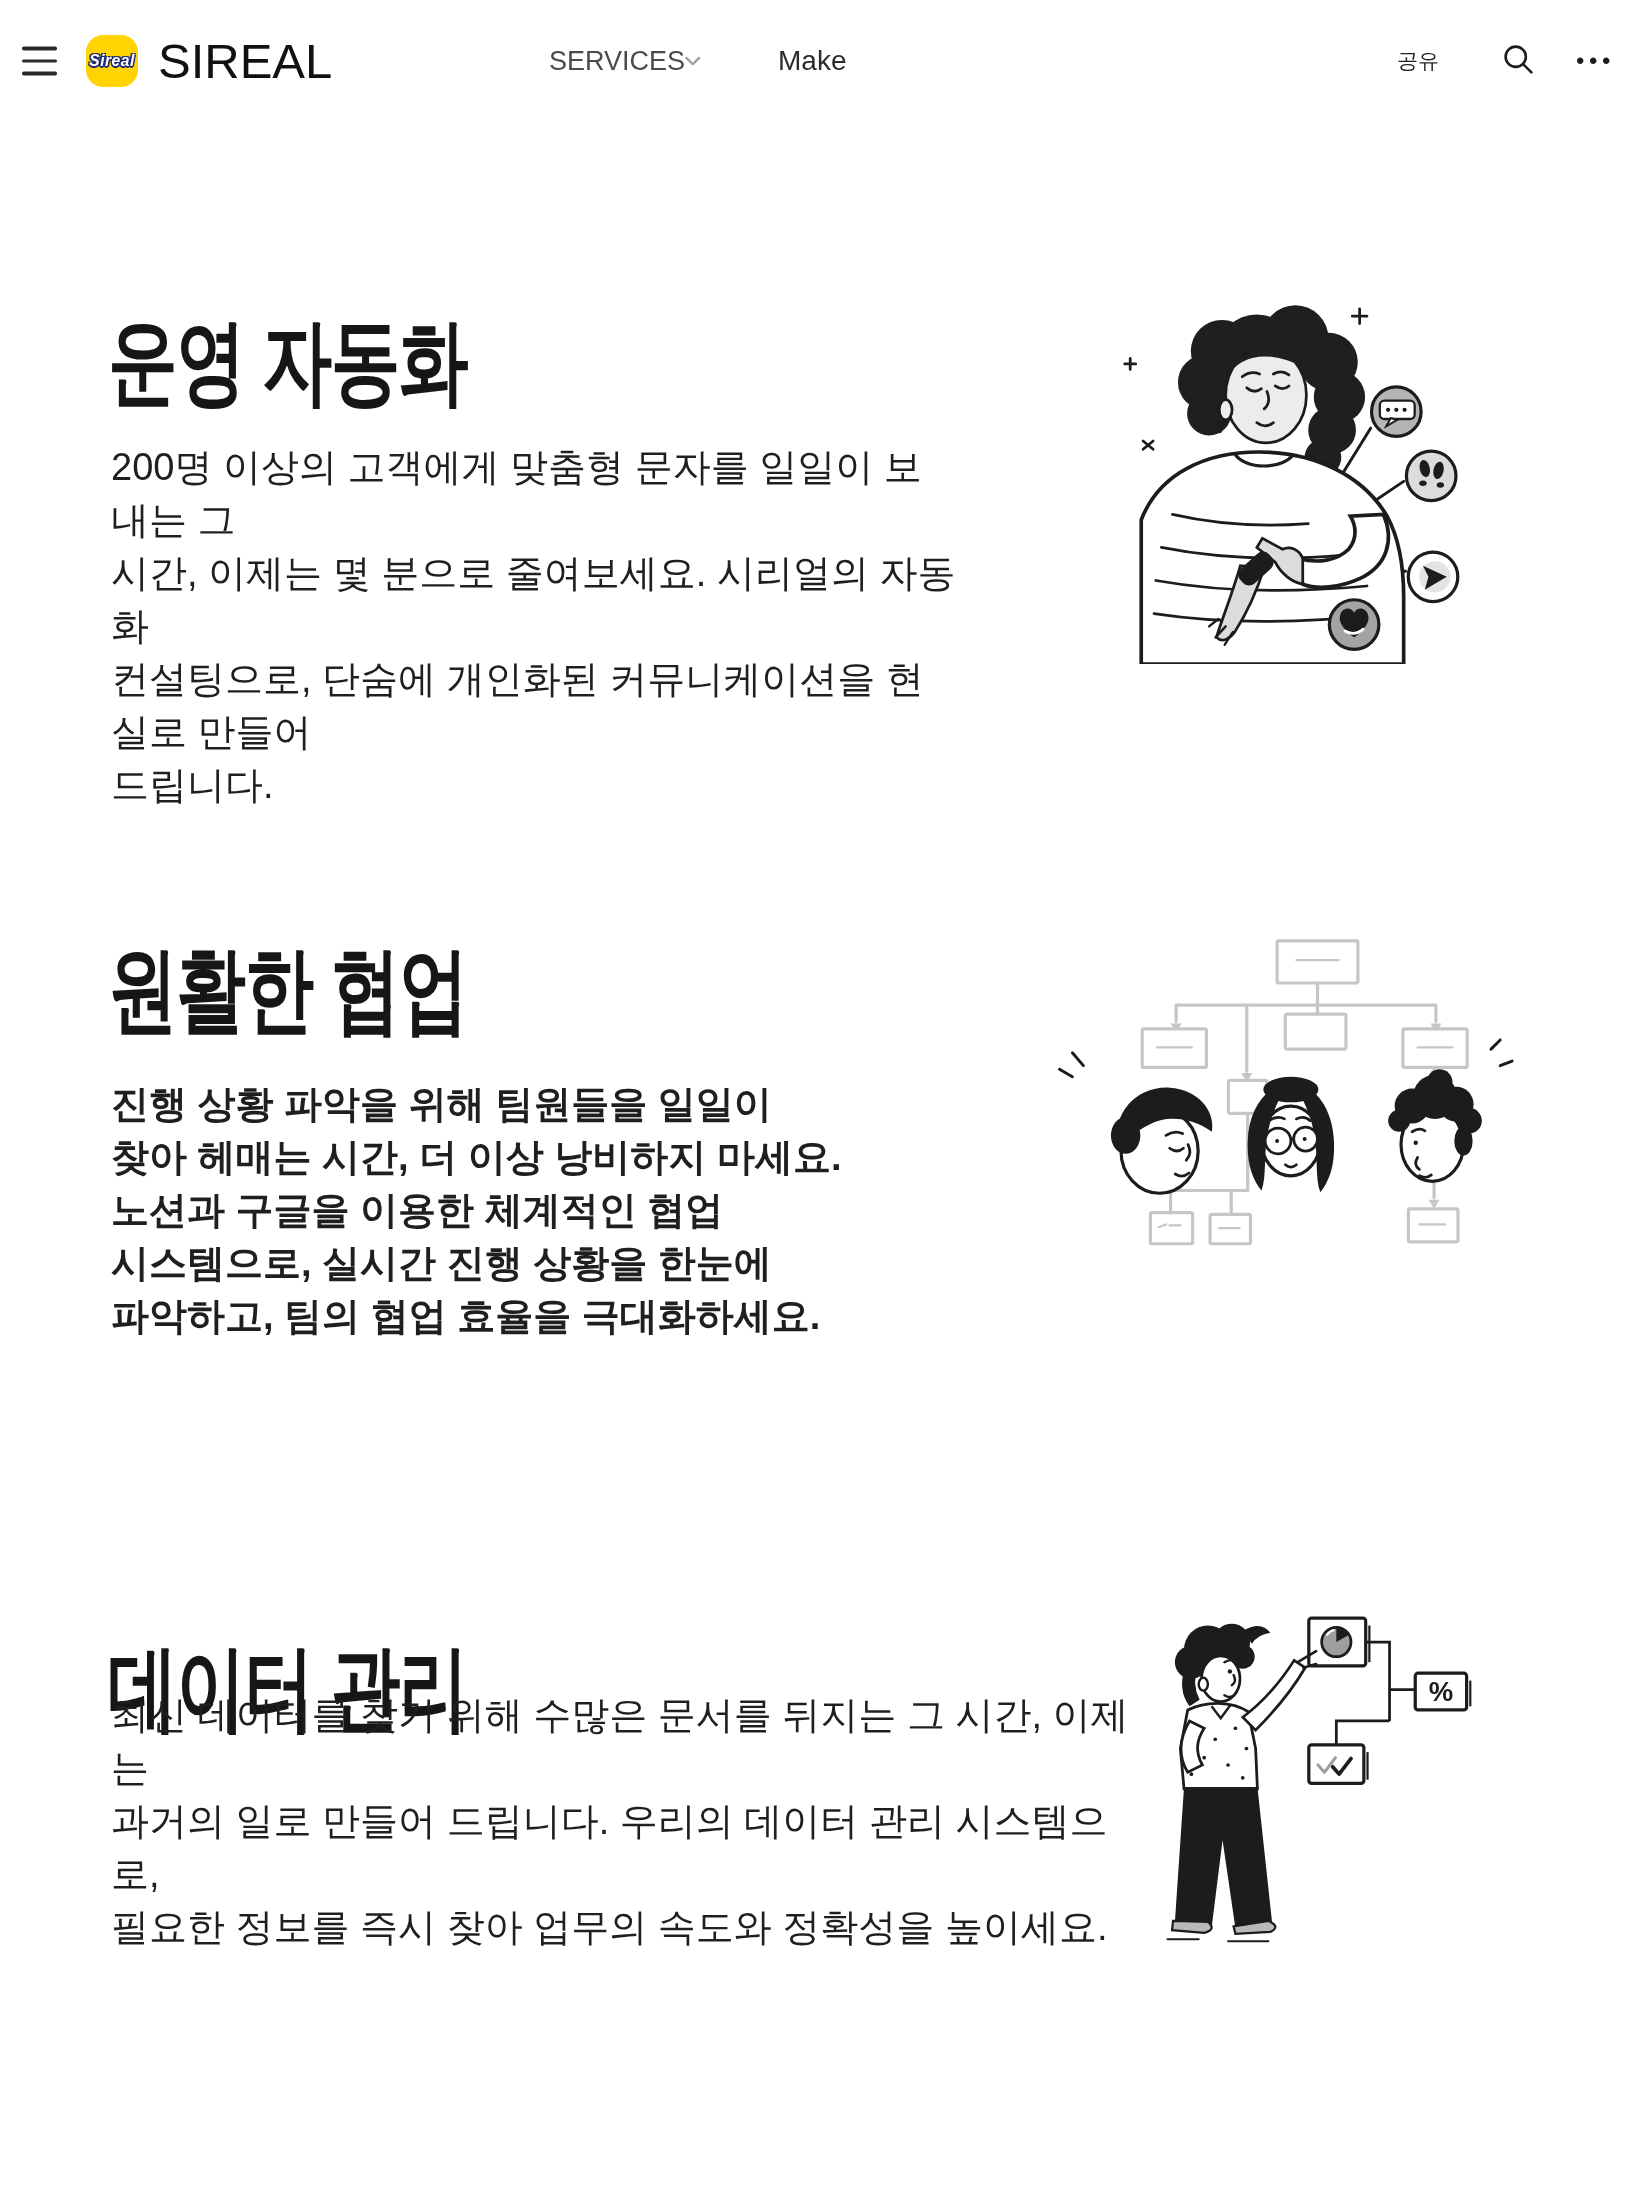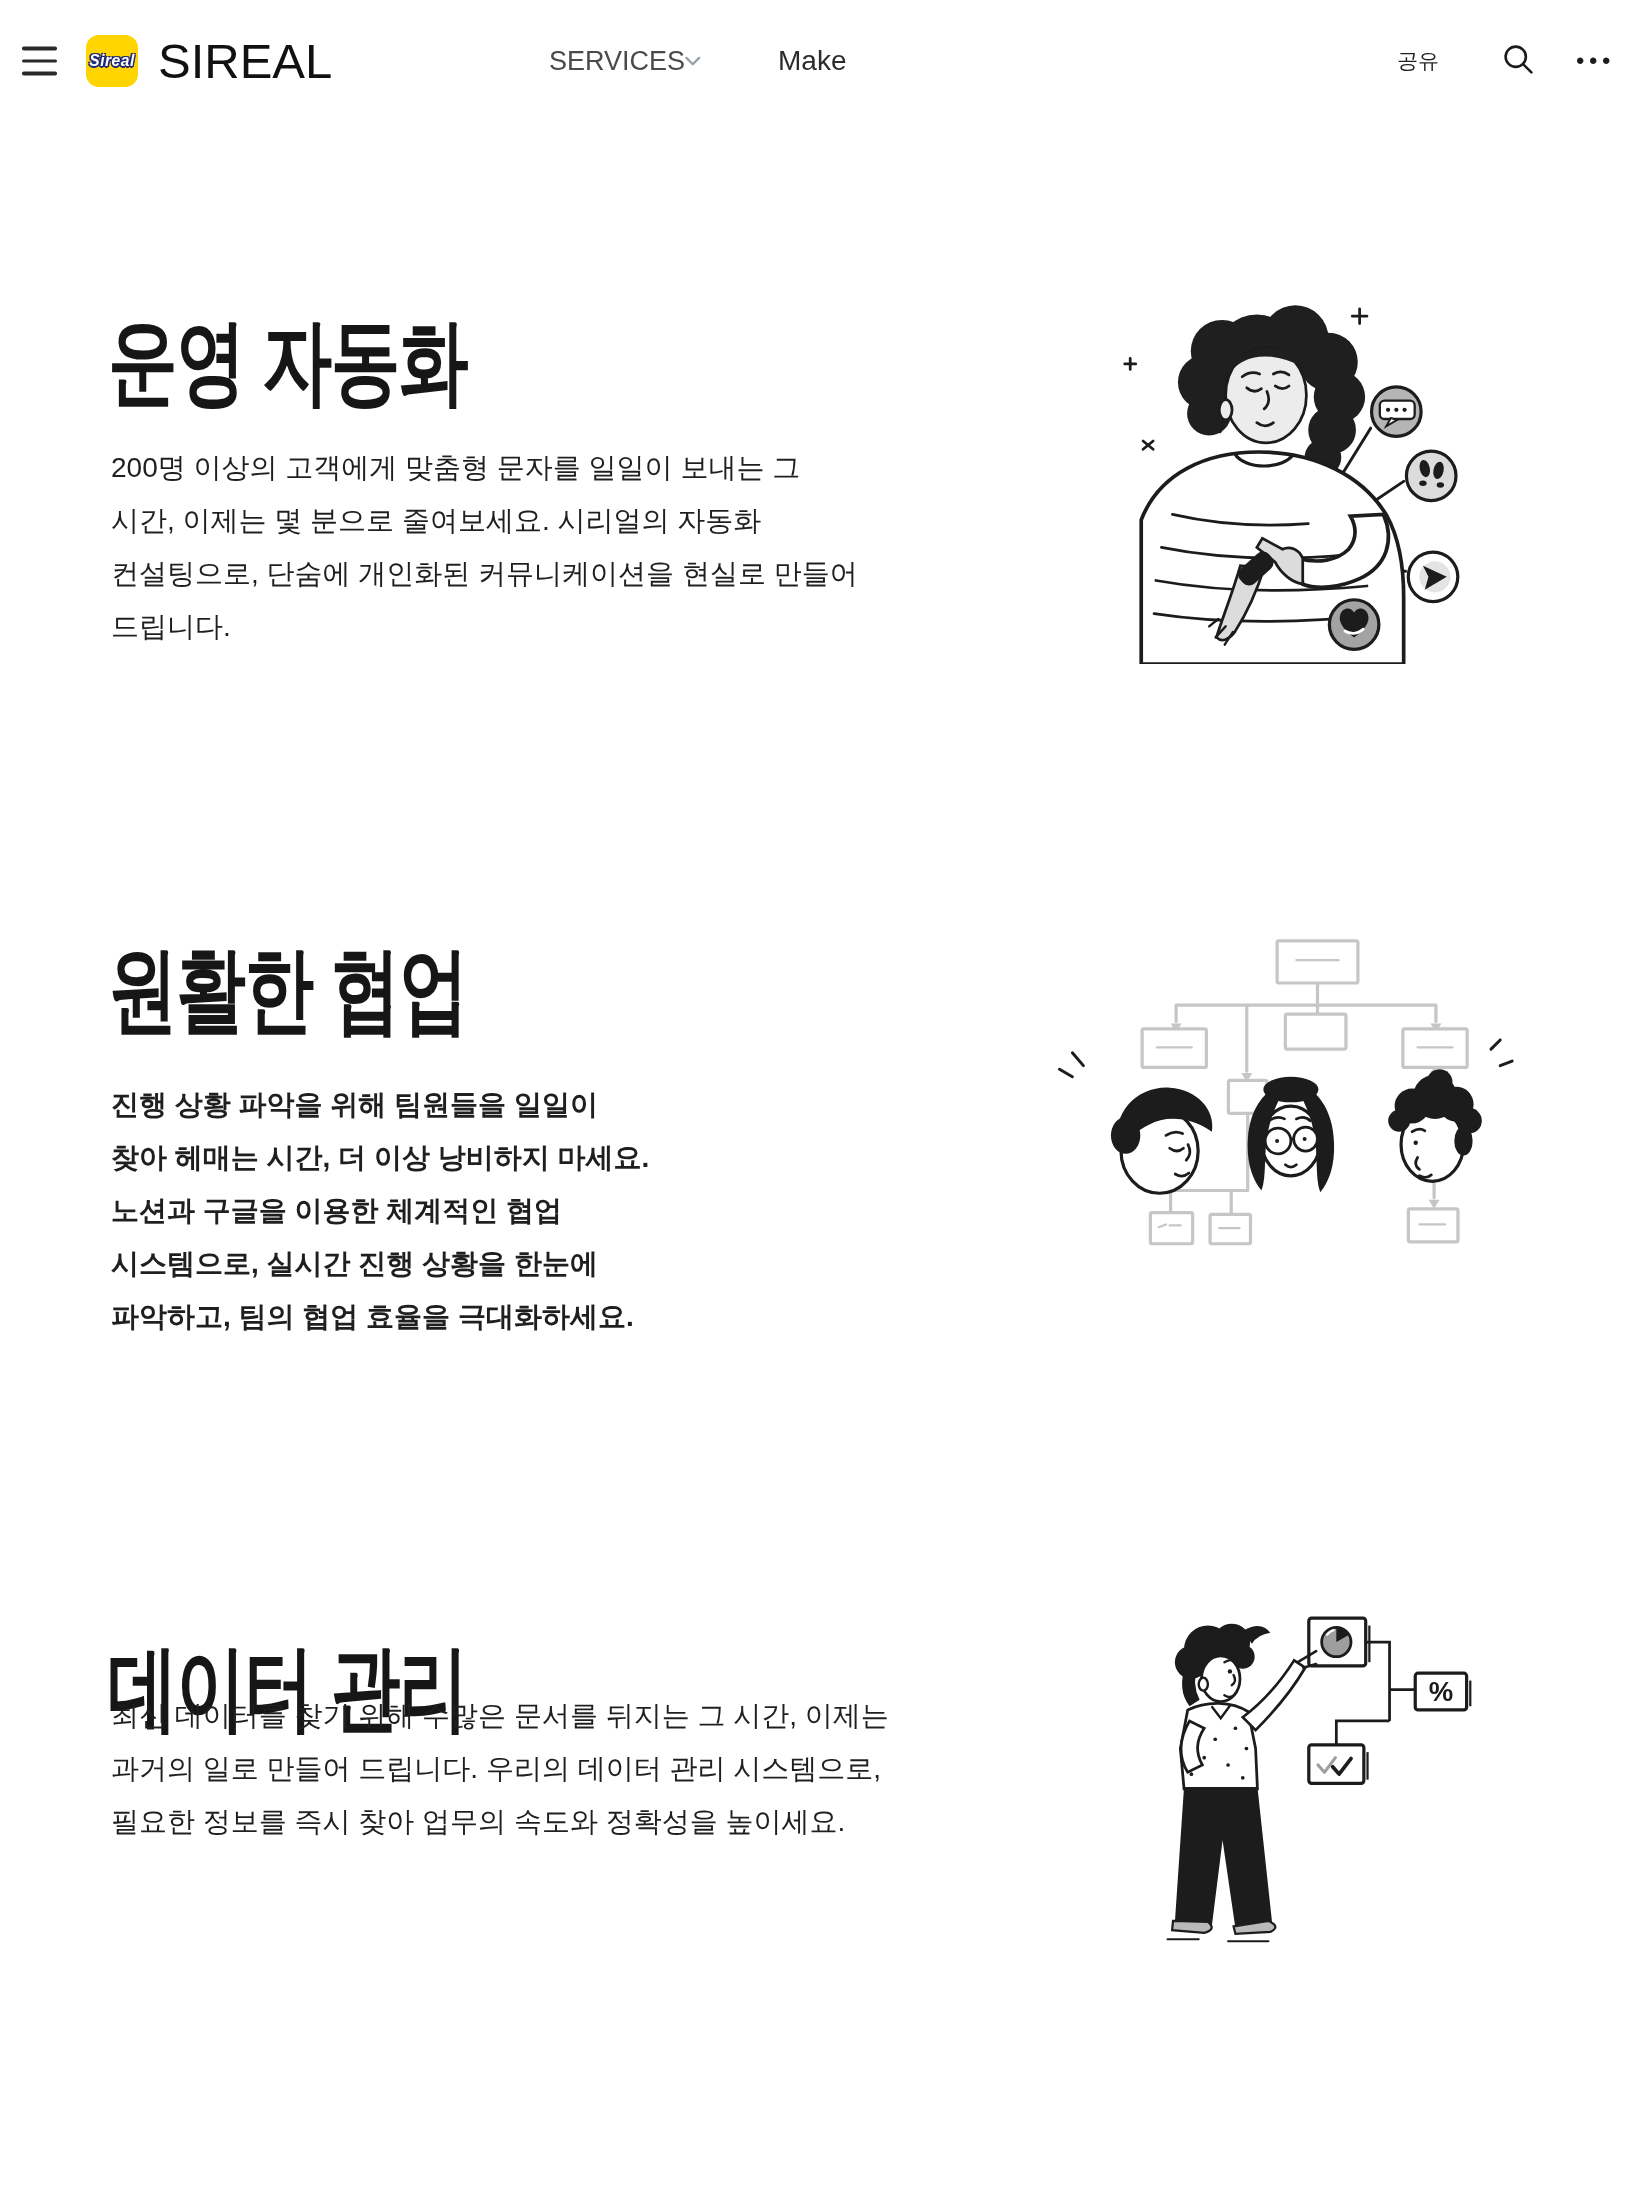--- a/index.html
+++ b/index.html
@@ -2,42 +2,42 @@
 <html style="font-size:14.7px"><head>
 <meta charset="utf-8">
 <style>
   * { margin:0; padding:0; box-sizing:border-box; }
   html,body { background:#ffffff; }
   body { font-family:"Liberation Sans","DejaVu Sans",sans-serif; color:#1d1d1f; }
   .page { position:relative; width:1653px; height:2204px; background:#fff; overflow:hidden; }
 
   
   .topbar { position:absolute; left:0; top:0; width:1653px; height:121px; background:#fff; }
-  .topbar .item { position:absolute; top:61px; transform:translateY(-50%); }
+  .topbar .item { position:absolute; top:61px; transform:translateY(-50%);border-radius:17px; }
 
   .hamburger { left:22px; width:35px; height:29px; display:flex; flex-direction:column; justify-content:space-between; cursor:pointer; background:none; border:none; }
   .hamburger span { display:block; width:35px; height:3.7px; background:#2a2a2a; border-radius:1.8px; }
 
   .logo { left:86px; width:52px; height:52px; background:#ffd400; border-radius:13px; display:flex; align-items:center; justify-content:center; }
   .logo-text { font-size:15.6px; font-weight:800; font-style:italic; color:#fff; letter-spacing:0.5px;
     text-shadow:-1.4px -1.4px 0 #1e2a78, 1.4px -1.4px 0 #1e2a78, -1.4px 1.4px 0 #1e2a78, 1.4px 1.4px 0 #1e2a78, 0 2.3px 0 #1e2a78; }
 
   .brand { left:158px; font-size:49px; font-weight:500; color:#111; letter-spacing:0px; }
 
   .nav-services { left:549px; display:flex; align-items:center; font-size:27px; color:#4a4a4a; cursor:pointer; }
   .nav-make { left:778px; font-size:28px; color:#2c2c2c; cursor:pointer; }
 
   .share { left:1397px; font-size:21px; color:#1f1f1f; cursor:pointer; background:none; border:none; font-family:inherit; }
   .search-btn { left:1501px; cursor:pointer; background:none; border:none; }
   .more-btn { left:1576px; font-size:24px; letter-spacing:4.6px; color:#1c1c1c; cursor:pointer; background:none; border:none; }
 
   
   .sec-title { position:absolute; left:108px; font-size:94px; line-height:1.02; font-weight:800; color:#161616;
     letter-spacing:-1.8px; transform:scaleX(0.74); transform-origin:0 50%; white-space:nowrap; }
-  .sec-body { position:absolute; left:111px; font-size:28px; line-height:53px; color:#1f1f1f; white-space:pre-line; }
+  .sec-body { position:absolute; left:111px; font-size:38px; line-height:53px; color:#1f1f1f; white-space:pre-line; }
 
   .t1 { top:314px; } .p1 { top:441px; width:845px; }
   .t2 { top:942px; } .p2 { top:1078px; width:790px;font-weight:bold; }
   .t3 { top:1640px; } .p3 { top:1689px; width:1029px; }
 
   .ill { position:absolute; }
   .ill1 { left:1119px; top:274px; width:406px; height:390px; }
   .ill2 { left:1054px; top:935px; width:482px; height:354px; }
   .ill3 { left:1151px; top:1609px; width:367px; height:367px; }
 </style>

